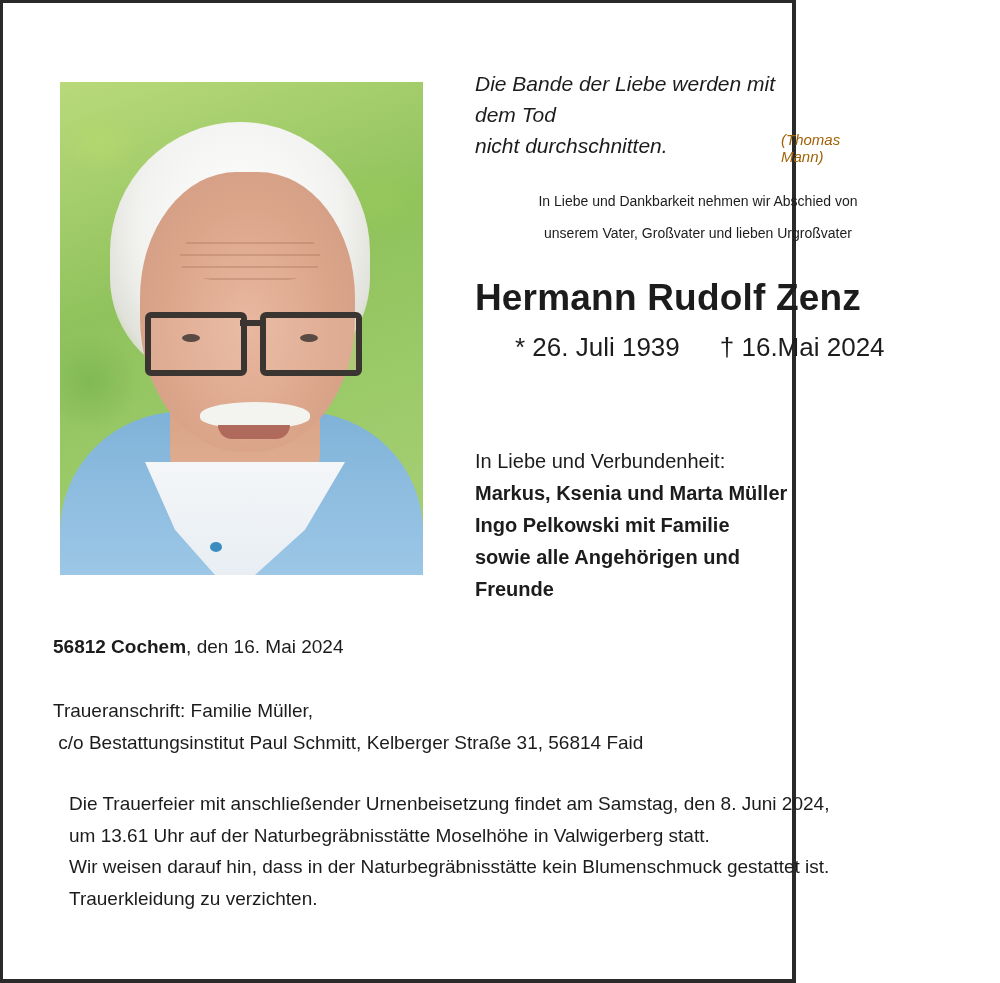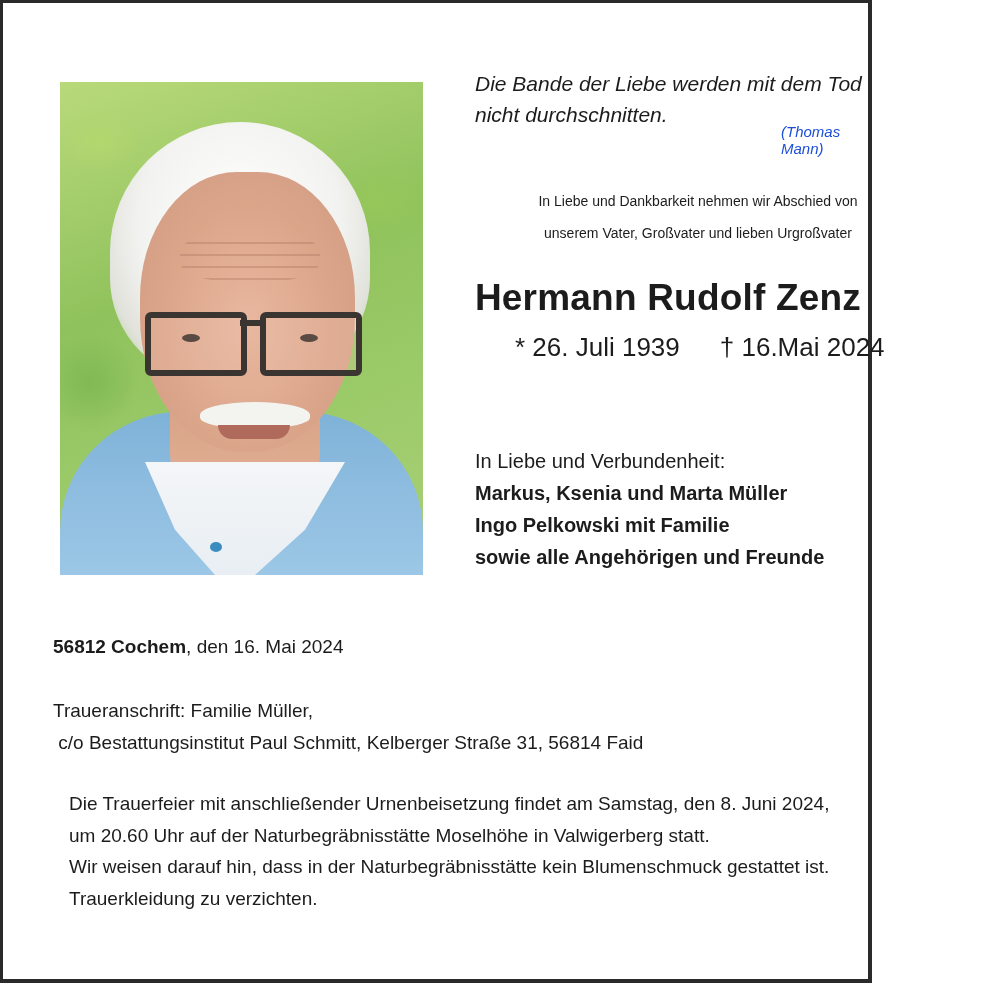--- a/index.html
+++ b/index.html
@@ -1,18 +1,18 @@
 <!DOCTYPE html>
 <html><head>
   <meta charset="utf-8">
   <style>
     html, body { margin: 0; padding: 0; background: #ffffff; }
     body { width: 1000px; height: 983px; position: relative; overflow: hidden; }
     .page {
-      position: absolute; left: 0; top: 0; width: 872px; height: 983px;
+      position: absolute; left: 0; top: 0; width: 796px; height: 983px;
       box-sizing: border-box; border: 3px solid #2a2a2a; border-bottom-width: 4px; border-right-width: 4px;
       background: #ffffff; color: #1c1c1c;
       font-family: "Liberation Sans", "DejaVu Sans", sans-serif;
     }
     .photo {
       position: absolute; left: 57px; top: 79px; width: 363px; height: 493px; overflow: hidden;
       background:
         radial-gradient(ellipse 40px 30px at 40px 60px, rgba(180,215,110,0.9), transparent),
         radial-gradient(ellipse 60px 40px at 320px 120px, rgba(150,200,90,0.8), transparent),
         radial-gradient(ellipse 50px 50px at 30px 300px, rgba(120,180,80,0.7), transparent),
@@ -62,21 +62,21 @@
       position: absolute; left: 140px; top: 320px; width: 110px; height: 26px;
       background: #f3f3f0; border-radius: 50% 50% 40% 40%;
     }
     .photo .mouth {
       position: absolute; left: 158px; top: 343px; width: 72px; height: 14px;
       background: #b06a5c; border-radius: 0 0 40px 40px;
     }
     .photo .button { position: absolute; left: 150px; top: 460px; width: 12px; height: 10px; background: #3a8bc0; border-radius: 50%; }
 
     .quote { position: absolute; left: 472px; top: 65px; font-style: italic; font-size: 21px; line-height: 31px; color: #1c1c1c; }
-    .quote-author { position: absolute; left: 778px; top: 120px; font-style: italic; font-size: 15px; color: #1d4ed8; }
+    .quote-author { position: absolute; left: 778px; top: 128px; font-style: italic; font-size: 15px; color: #a16207; }
     .intro { position: absolute; left: 430px; top: 182px; width: 530px; text-align: center; font-size: 14px; line-height: 32px; }
     .name { position: absolute; left: 430px; top: 274px; width: 470px; text-align: center; font-size: 37px; font-weight: bold; letter-spacing: 0.2px; }
     .dates { position: absolute; left: 512px; top: 329px; font-size: 26px; white-space: pre; }
     .dates span { display: inline-block; }
     .dates .death { margin-left: 40px; }
     .mourners { position: absolute; left: 472px; top: 442px; font-size: 20px; line-height: 32px; }
     .mourners .lead { font-weight: normal; display: block; }
     .mourners .bold { font-weight: bold; display: block; }
 
     .place { position: absolute; left: 50px; top: 633px; font-size: 19px; }
@@ -132,17 +132,17 @@
 
   <div class="place"><b>56812 Cochem</b><span>, den 16. Mai 2024</span></div>
 
   <div class="address">
     <span>Traueranschrift: Familie Müller,</span>
     <span> c/o Bestattungsinstitut Paul Schmitt, Kelberger Straße 31, 56814 Faid</span>
   </div>
 
   <div class="ceremony">
     <span>Die Trauerfeier mit anschließender Urnenbeisetzung findet am Samstag, den 8. Juni 2024,</span>
-    <span>um 20.60 Uhr auf der Naturbegräbnisstätte Moselhöhe in Valwigerberg statt.</span>
+    <span>um 13.61 Uhr auf der Naturbegräbnisstätte Moselhöhe in Valwigerberg statt.</span>
     <span>Wir weisen darauf hin, dass in der Naturbegräbnisstätte kein Blumenschmuck gestattet ist.</span>
     <span>Trauerkleidung zu verzichten.</span>
   </div>
 </div>
 
 </body></html>

